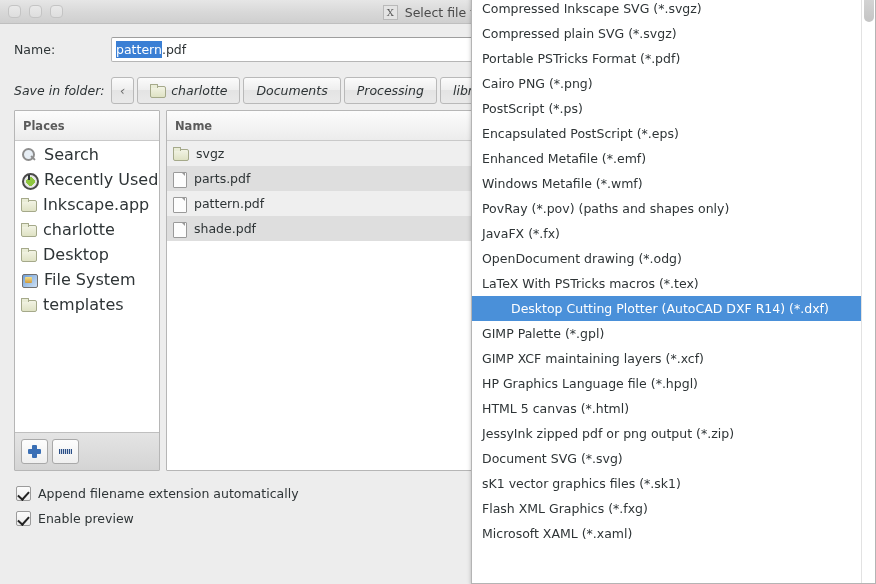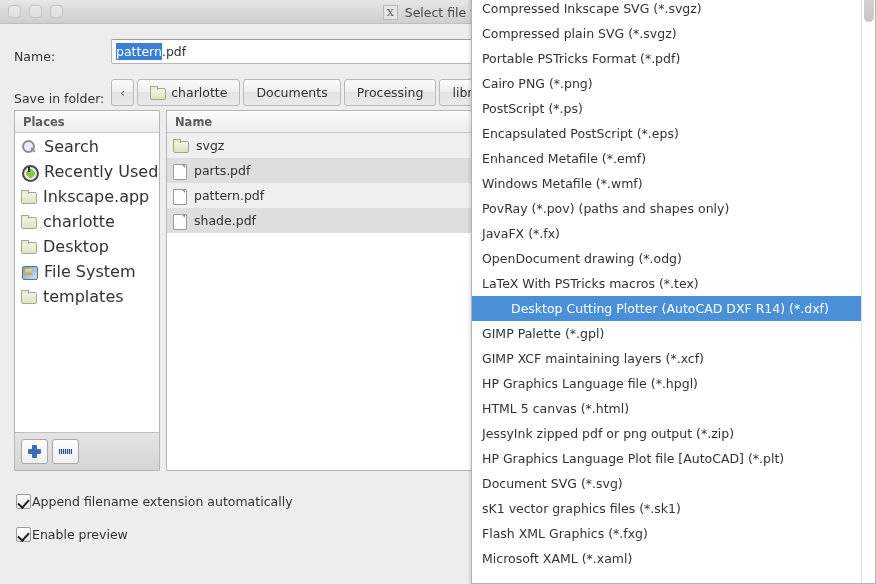--- a/index.html
+++ b/index.html
@@ -56,21 +56,21 @@
   .title-text {
     font-size: 12.5px;
     color: #4a4a4a;
     white-space: nowrap;
   }
 
   
   .dlg-body { position: relative; padding: 0; }
 
   .row-name {
-    display: flex; align-items: flex-end;
+    display: flex; align-items: center;
     padding: 10px 12px 0 14px;
     height: 40px;
   }
   .lbl {
     font-size: 12.5px; color: #2e3436;
     width: 97px; flex: none;
   }
   .name-input {
     flex: 1 1 auto;
     height: 25px;
@@ -84,24 +84,25 @@
     overflow: hidden;
     white-space: nowrap;
   }
   .sel-text {
     background: #3b7fd4;
     color: #ffffff;
     padding: 1px 0;
   }
 
   .row-folder {
-    display: flex; align-items: flex-end;
+    display: flex; align-items: center;
     padding: 11px 0 0 14px;
     height: 42px;
     overflow: hidden;
+    font-style: italic;
   }
   .crumbs { display: flex; align-items: center; gap: 3px; overflow: hidden; }
   .crumb {
     height: 27px;
     padding: 0 12px;
     display: flex; align-items: center; gap: 6px;
     background: linear-gradient(to bottom, #fbfbfb 0%, #eeeeee 48%, #e4e4e4 50%, #e9e9e9 100%);
     border: 1px solid #b9b9b9;
     border-radius: 3px;
     font-size: 12.5px;
@@ -141,21 +142,21 @@
   }
   .places-pane {
     width: 146px; flex: none;
     display: flex; flex-direction: column;
     border: 1px solid #b6b6b6;
     background: #ffffff;
     border-radius: 1px;
     overflow: hidden;
   }
   .pane-head {
-    height: 22px;
+    height: 30px;
     background: linear-gradient(to bottom, #fcfcfc, #ececec);
     border-bottom: 1px solid #c9c9c9;
     display: flex; align-items: center;
     padding: 0 8px;
     font-size: 11.5px;
     font-weight: bold;
     color: #5c5c5c;
   }
   .places-list { flex: 1 1 auto; overflow: hidden; padding-top: 1px; background:#fff; }
   .place {
@@ -259,25 +260,24 @@
   .fileglyph::after {
     content: ""; position: absolute; right: 1px; top: 1px;
     width: 0; height: 0;
     border-left: 4px solid transparent;
     border-top: 4px solid #9a9a9a;
   }
 
   
   .checks { padding: 10px 0 0 16px; }
   .chkrow {
-    display: flex; align-items: center; gap: 1px;
+    display: flex; align-items: center; gap: 7px;
     height: 25px;
     font-size: 12.5px;
     color: #2e3436;
-    margin-top: 8px;
   }
   .chkbox {
     width: 15px; height: 15px; flex: none;
     border: 1px solid #9b9b9b;
     border-radius: 2px;
     background: linear-gradient(to bottom,#fcfcfc,#ececec);
     position: relative;
   }
   .chkbox::after {
     content: "";
@@ -476,21 +476,20 @@
         <li class="dd-item">PovRay (*.pov) (paths and shapes only)</li>
         <li class="dd-item">JavaFX (*.fx)</li>
         <li class="dd-item">OpenDocument drawing (*.odg)</li>
         <li class="dd-item">LaTeX With PSTricks macros (*.tex)</li>
         <li class="dd-item selected">Desktop Cutting Plotter (AutoCAD DXF R14) (*.dxf)</li>
         <li class="dd-item">GIMP Palette (*.gpl)</li>
         <li class="dd-item">GIMP XCF maintaining layers (*.xcf)</li>
         <li class="dd-item">HP Graphics Language file (*.hpgl)</li>
         <li class="dd-item">HTML 5 canvas (*.html)</li>
         <li class="dd-item">JessyInk zipped pdf or png output (*.zip)</li>
-        <li class="dd-item">HP Graphics Language Plot file [AutoCAD] (*.plt)</li>
         <li class="dd-item">Document SVG (*.svg)</li>
         <li class="dd-item">sK1 vector graphics files (*.sk1)</li>
         <li class="dd-item">Flash XML Graphics (*.fxg)</li>
         <li class="dd-item">Microsoft XAML (*.xaml)</li>
       </ul>
     </div>
     <div class="dd-sb">
       <div class="dd-thumb"></div>
     </div>
   </div>

